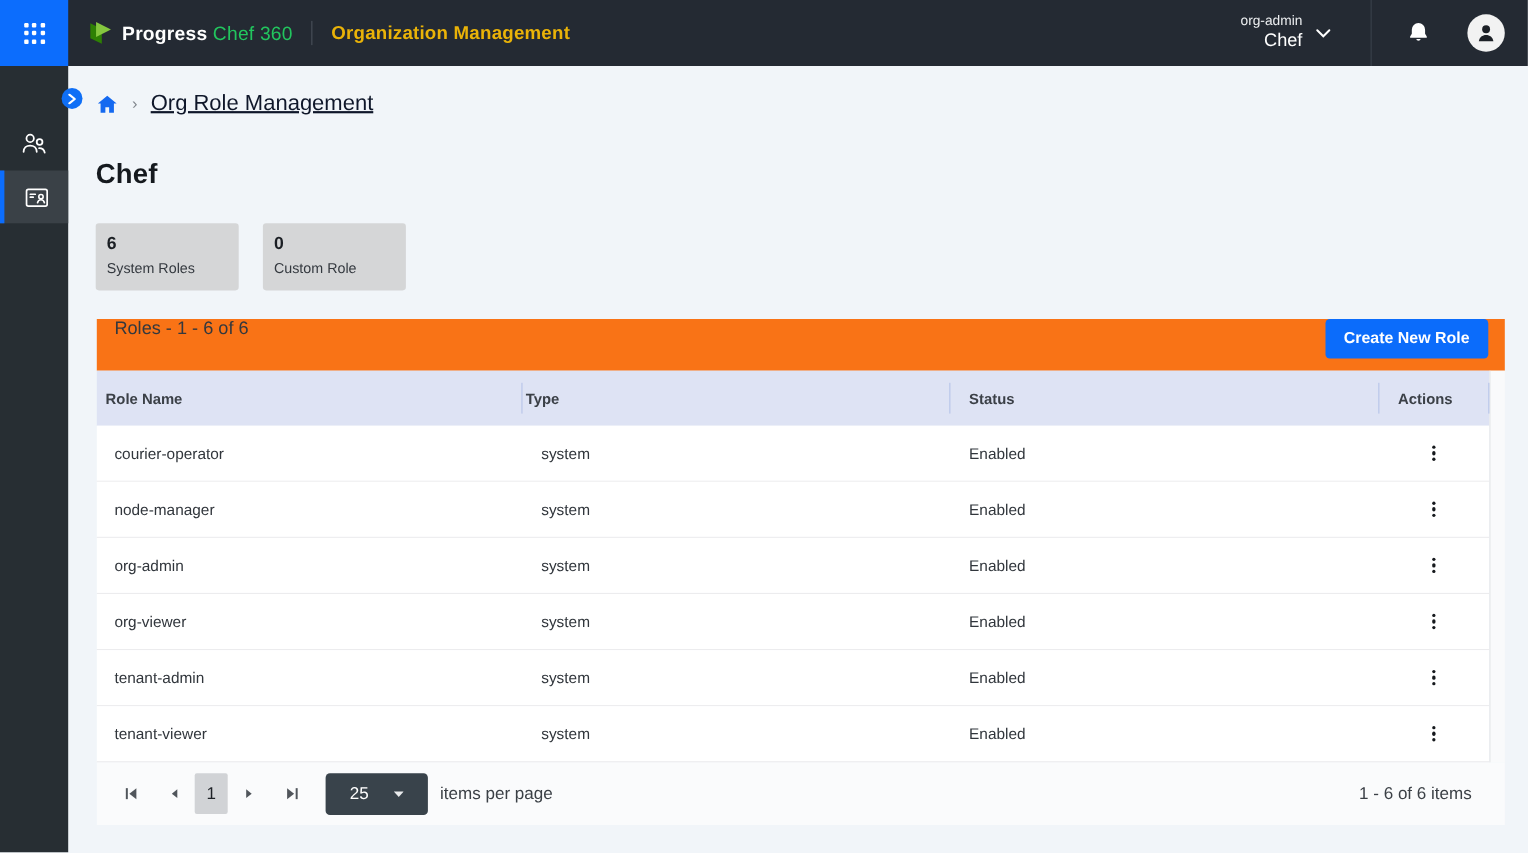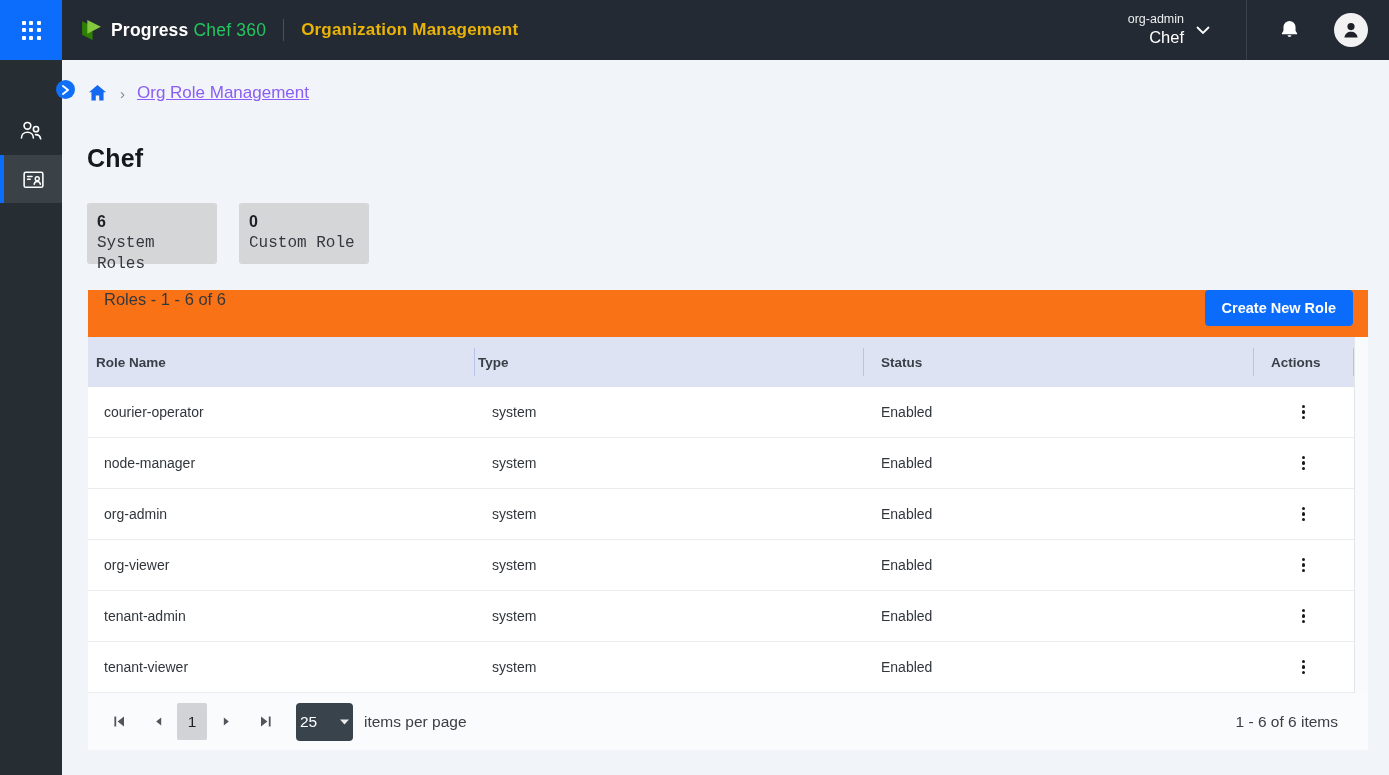--- a/index.html
+++ b/index.html
@@ -29,26 +29,26 @@
   
   .sidebar { position:absolute; left:0; top:60px; width:62px; height:715px; background:#272e33; z-index:4; }
   .nav-item { height:48px; display:flex; align-items:center; justify-content:center; cursor:pointer; }
   .nav-item.first { margin-top:47px; }
   .nav-item.active { background:#3a4147; border-left:4px solid #0c6dfd; }
   .expand-btn { position:absolute; left:56px; top:80px; width:19px; height:19px; border-radius:50%; background:#0f6ff6; display:flex; align-items:center; justify-content:center; cursor:pointer; z-index:6; }
 
   
   .breadcrumb { position:absolute; left:88px; top:83px; display:flex; align-items:center; }
   .bc-sep { color:#80868d; font-size:15px; margin:0 12px 0 13px; }
-  .bc-link { color:#8b5cf6; font-size:17px; text-decoration:underline; cursor:pointer; }
+  .bc-link { color:#0f172a; font-size:20px; text-decoration:underline; cursor:pointer; }
   .page-title { position:absolute; left:87px; top:144px; font-size:25px; font-weight:700; color:#15191e; letter-spacing:.2px; }
   .stats { position:absolute; left:87px; top:203px; display:flex; gap:22px; }
   .stat-card { width:130px; height:61px; background:#d5d6d7; border-radius:3px; padding:8px 10px; }
   .stat-value { font-size:16px; font-weight:700; color:#1b1f24; line-height:22px; }
-  .stat-label { font-size:16px; color:#34393f; line-height:21px;font-family:Liberation Mono, monospace; }
+  .stat-label { font-size:13px; color:#34393f; line-height:21px; }
 
   
   .panel { position:absolute; left:88px; top:290px; width:1280px; height:460px; }
   .toolbar { height:47px; background:#f97316; display:flex; align-items:flex-start; padding:0 15px 0 16px; }
   .toolbar-title { font-size:16.5px; color:#33383e; }
   .create-btn { margin-left:auto; height:36px; padding:0 17px; background:#0b6cfb; color:#fff; font-weight:700; font-size:14.5px; border:none; border-radius:4px; cursor:pointer; font-family:"Liberation Sans", sans-serif; }
   .grid-wrap { display:flex; height:356px; }
   .grid-main { flex:1; }
   .scroll-track { width:14px; background:#f9fafb; border-left:1px solid #e3e5e8; cursor:pointer; }
   .hrow { display:flex; height:50px; background:#dee3f4; align-items:stretch; }
@@ -67,21 +67,21 @@
   .tcell.c3 { width:390px; padding-left:18px; }
   .tcell.c4 { width:101px; display:flex; justify-content:center; }
   .kebab { display:flex; flex-direction:column; gap:2.5px; padding:6px 8px; cursor:pointer; }
   .kebab span { width:3.2px; height:3.2px; border-radius:50%; background:#16191d; }
 
   
   .pager { height:57px; background:#fafbfc; display:flex; align-items:center; padding:0 30px 0 20px; }
   .pg-btn { width:22px; height:22px; display:flex; align-items:center; justify-content:center; cursor:pointer; }
   .pg-gap { width:17px; }
   .pg-num { width:30px; height:37px; background:#d1d3d6; border-radius:2px; display:flex; align-items:center; justify-content:center; font-size:15.5px; color:#1e2227; margin:0 8px; cursor:pointer; }
-  .pg-dd { margin-left:20px; width:57px; height:38px; background:#39434b; border-radius:4px; display:flex; align-items:center; justify-content:center; gap:23px; cursor:pointer; }
+  .pg-dd { margin-left:20px; width:93px; height:38px; background:#39434b; border-radius:4px; display:flex; align-items:center; justify-content:center; gap:23px; cursor:pointer; }
   .pg-dd-val { color:#fff; font-size:15.5px; }
   .pg-ipp { margin-left:11px; font-size:15.5px; color:#3b4046; }
   .pg-range { margin-left:auto; font-size:15.5px; color:#3b4046; }
 </style>
 </head>
 <body>
 
 <div class="topbar">
   <div class="applauncher">
     <div class="grid-dots">

